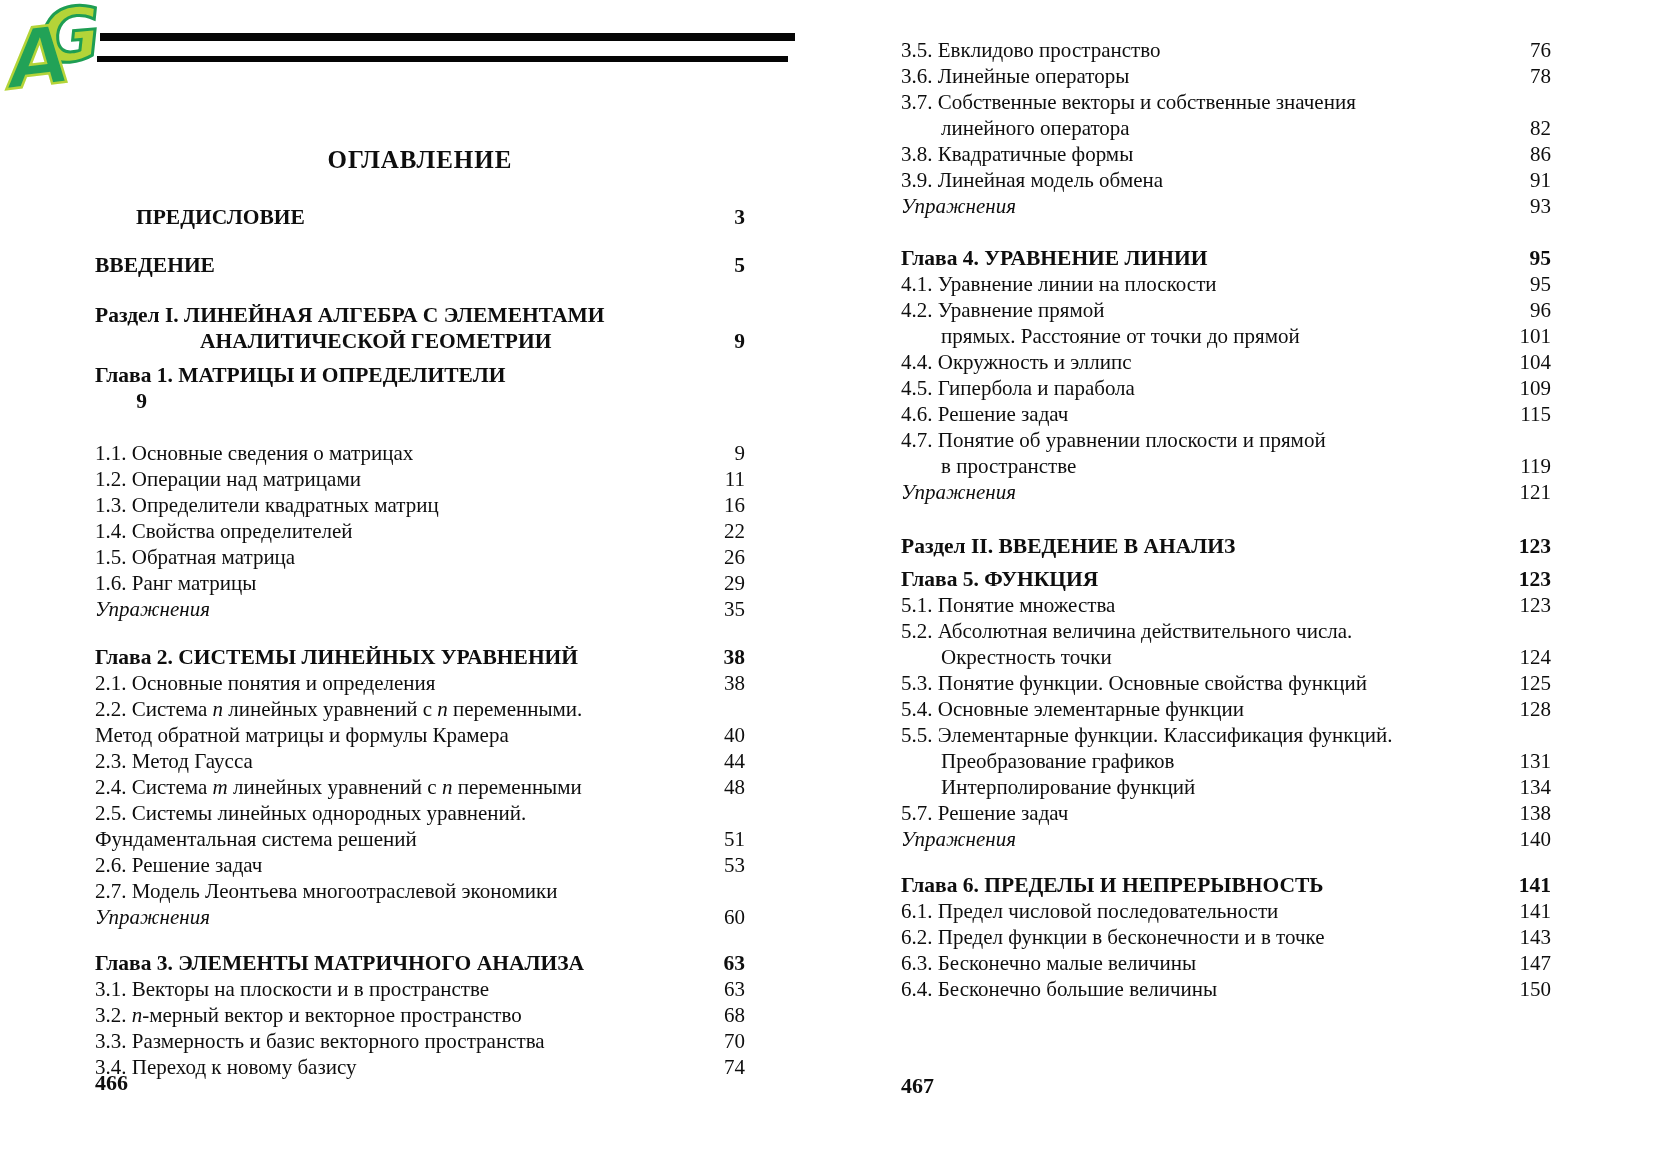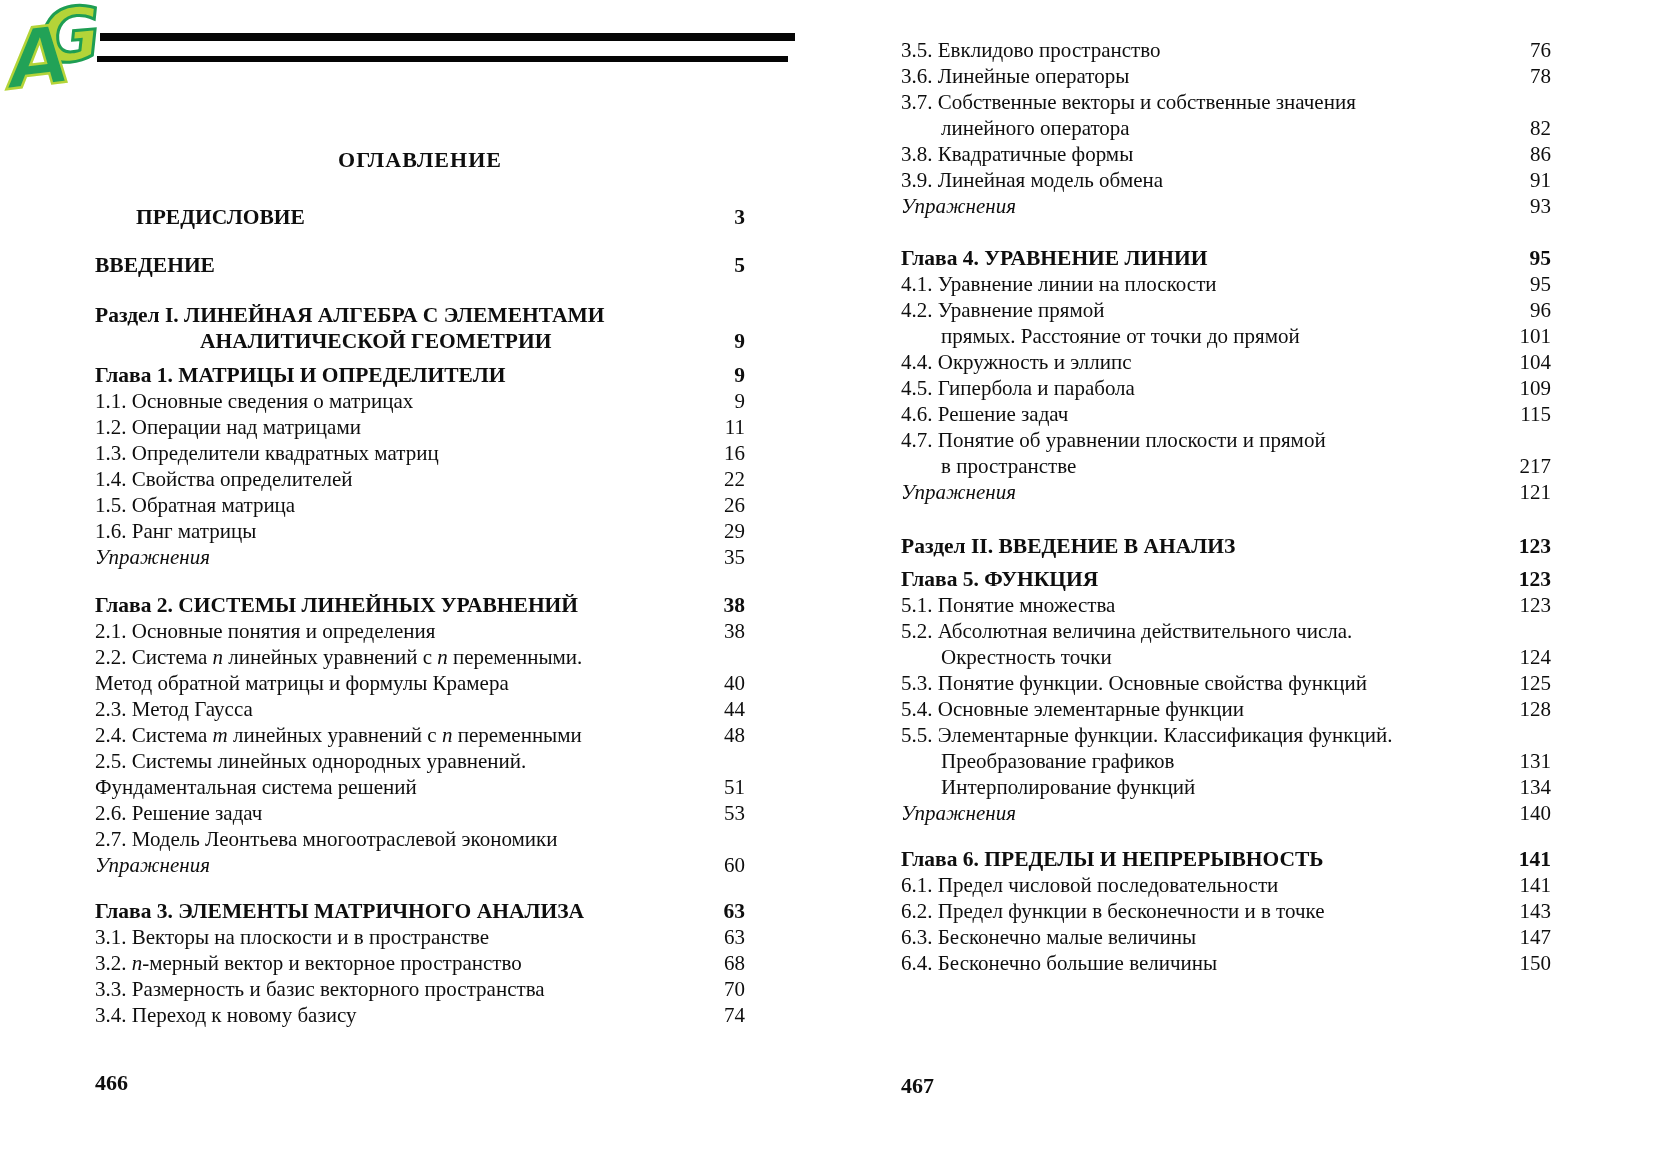--- a/index.html
+++ b/index.html
@@ -65,21 +65,21 @@
     top: 0;
     width: 650px;
     height: 1156px;
   }
   #left-col  { left: 95px; }
   #right-col { left: 901px; margin-top: 13px; }
 
   .toc-main-title {
     margin-top: 146px;
     text-align: center;
-    font-size: 22px;
+    font-size: 25px;
     font-weight: bold;
     line-height: 28px;
     letter-spacing: 1px;
   }
 
   .toc-row {
     display: flex;
     align-items: baseline;
     font-size: 21px;
     line-height: 26px;
@@ -135,21 +135,21 @@
           <span class="toc-page">5</span>
         </div>
         <div class="toc-row section" style="margin-top: 24px;">
           <span class="toc-title"><span>Раздел I. ЛИНЕЙНАЯ АЛГЕБРА С ЭЛЕМЕНТАМИ</span></span>
           <span class="toc-page"></span>
         </div>
         <div class="toc-row section-cont">
           <span class="toc-title" style="padding-left: 105px;"><span>АНАЛИТИЧЕСКОЙ ГЕОМЕТРИИ</span></span>
           <span class="toc-page">9</span>
         </div>
-        <div class="toc-row chapter" style="margin-top: 8px;">
+        <div class="toc-row chapter" style="margin-top: 8px; flex-direction: column;">
           <span class="toc-title"><span>Глава 1. МАТРИЦЫ И ОПРЕДЕЛИТЕЛИ</span></span>
           <span class="toc-page">9</span>
         </div>
         <div class="toc-row item">
           <span class="toc-title"><span>1.1. Основные сведения о матрицах</span></span>
           <span class="toc-page">9</span>
         </div>
         <div class="toc-row item">
           <span class="toc-title"><span>1.2. Операции над матрицами</span></span>
           <span class="toc-page">11</span>
@@ -299,21 +299,21 @@
         <div class="toc-row item">
           <span class="toc-title"><span>4.6. Решение задач</span></span>
           <span class="toc-page">115</span>
         </div>
         <div class="toc-row item">
           <span class="toc-title"><span>4.7. Понятие об уравнении плоскости и прямой</span></span>
           <span class="toc-page"></span>
         </div>
         <div class="toc-row cont2">
           <span class="toc-title" style="padding-left: 40px;"><span>в пространстве</span></span>
-          <span class="toc-page">217</span>
+          <span class="toc-page">119</span>
         </div>
         <div class="toc-row ex">
           <span class="toc-title"><span>Упражнения</span></span>
           <span class="toc-page">121</span>
         </div>
         <div class="toc-row section" style="margin-top: 28px;">
           <span class="toc-title"><span>Раздел II. ВВЕДЕНИЕ В АНАЛИЗ</span></span>
           <span class="toc-page">123</span>
         </div>
         <div class="toc-row chapter" style="margin-top: 7px; gap: 12px;">
@@ -345,20 +345,24 @@
           <span class="toc-page"></span>
         </div>
         <div class="toc-row cont2">
           <span class="toc-title" style="padding-left: 40px;"><span>Преобразование графиков</span></span>
           <span class="toc-page">131</span>
         </div>
         <div class="toc-row cont2">
           <span class="toc-title" style="padding-left: 40px;"><span>Интерполирование функций</span></span>
           <span class="toc-page">134</span>
         </div>
+        <div class="toc-row item">
+          <span class="toc-title"><span>5.7. Решение задач</span></span>
+          <span class="toc-page">138</span>
+        </div>
         <div class="toc-row ex">
           <span class="toc-title"><span>Упражнения</span></span>
           <span class="toc-page">140</span>
         </div>
         <div class="toc-row chapter" style="margin-top: 20px;">
           <span class="toc-title"><span>Глава 6. ПРЕДЕЛЫ И НЕПРЕРЫВНОСТЬ</span></span>
           <span class="toc-page">141</span>
         </div>
         <div class="toc-row item">
           <span class="toc-title"><span>6.1. Предел числовой последовательности</span></span>

